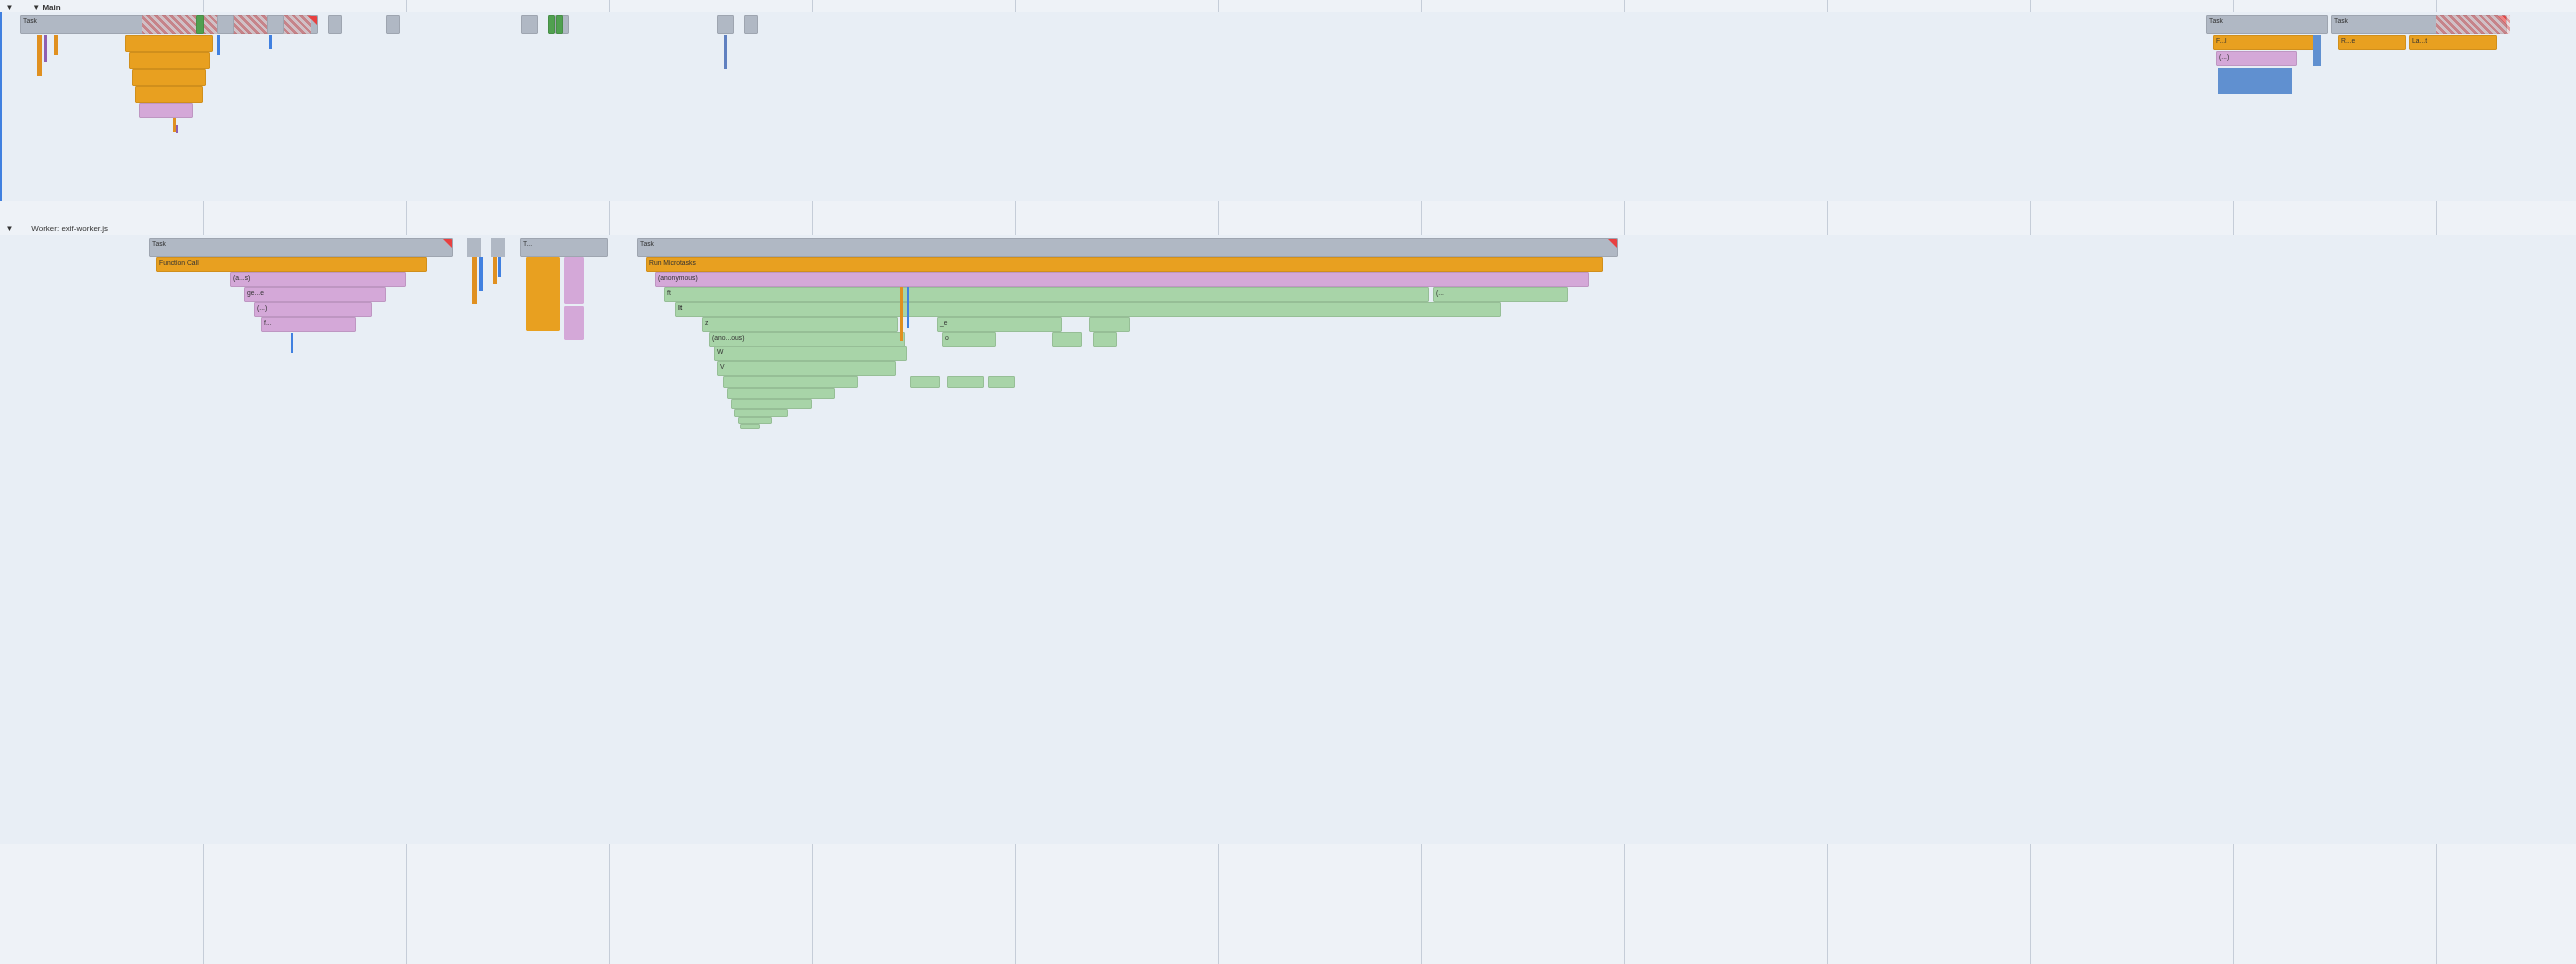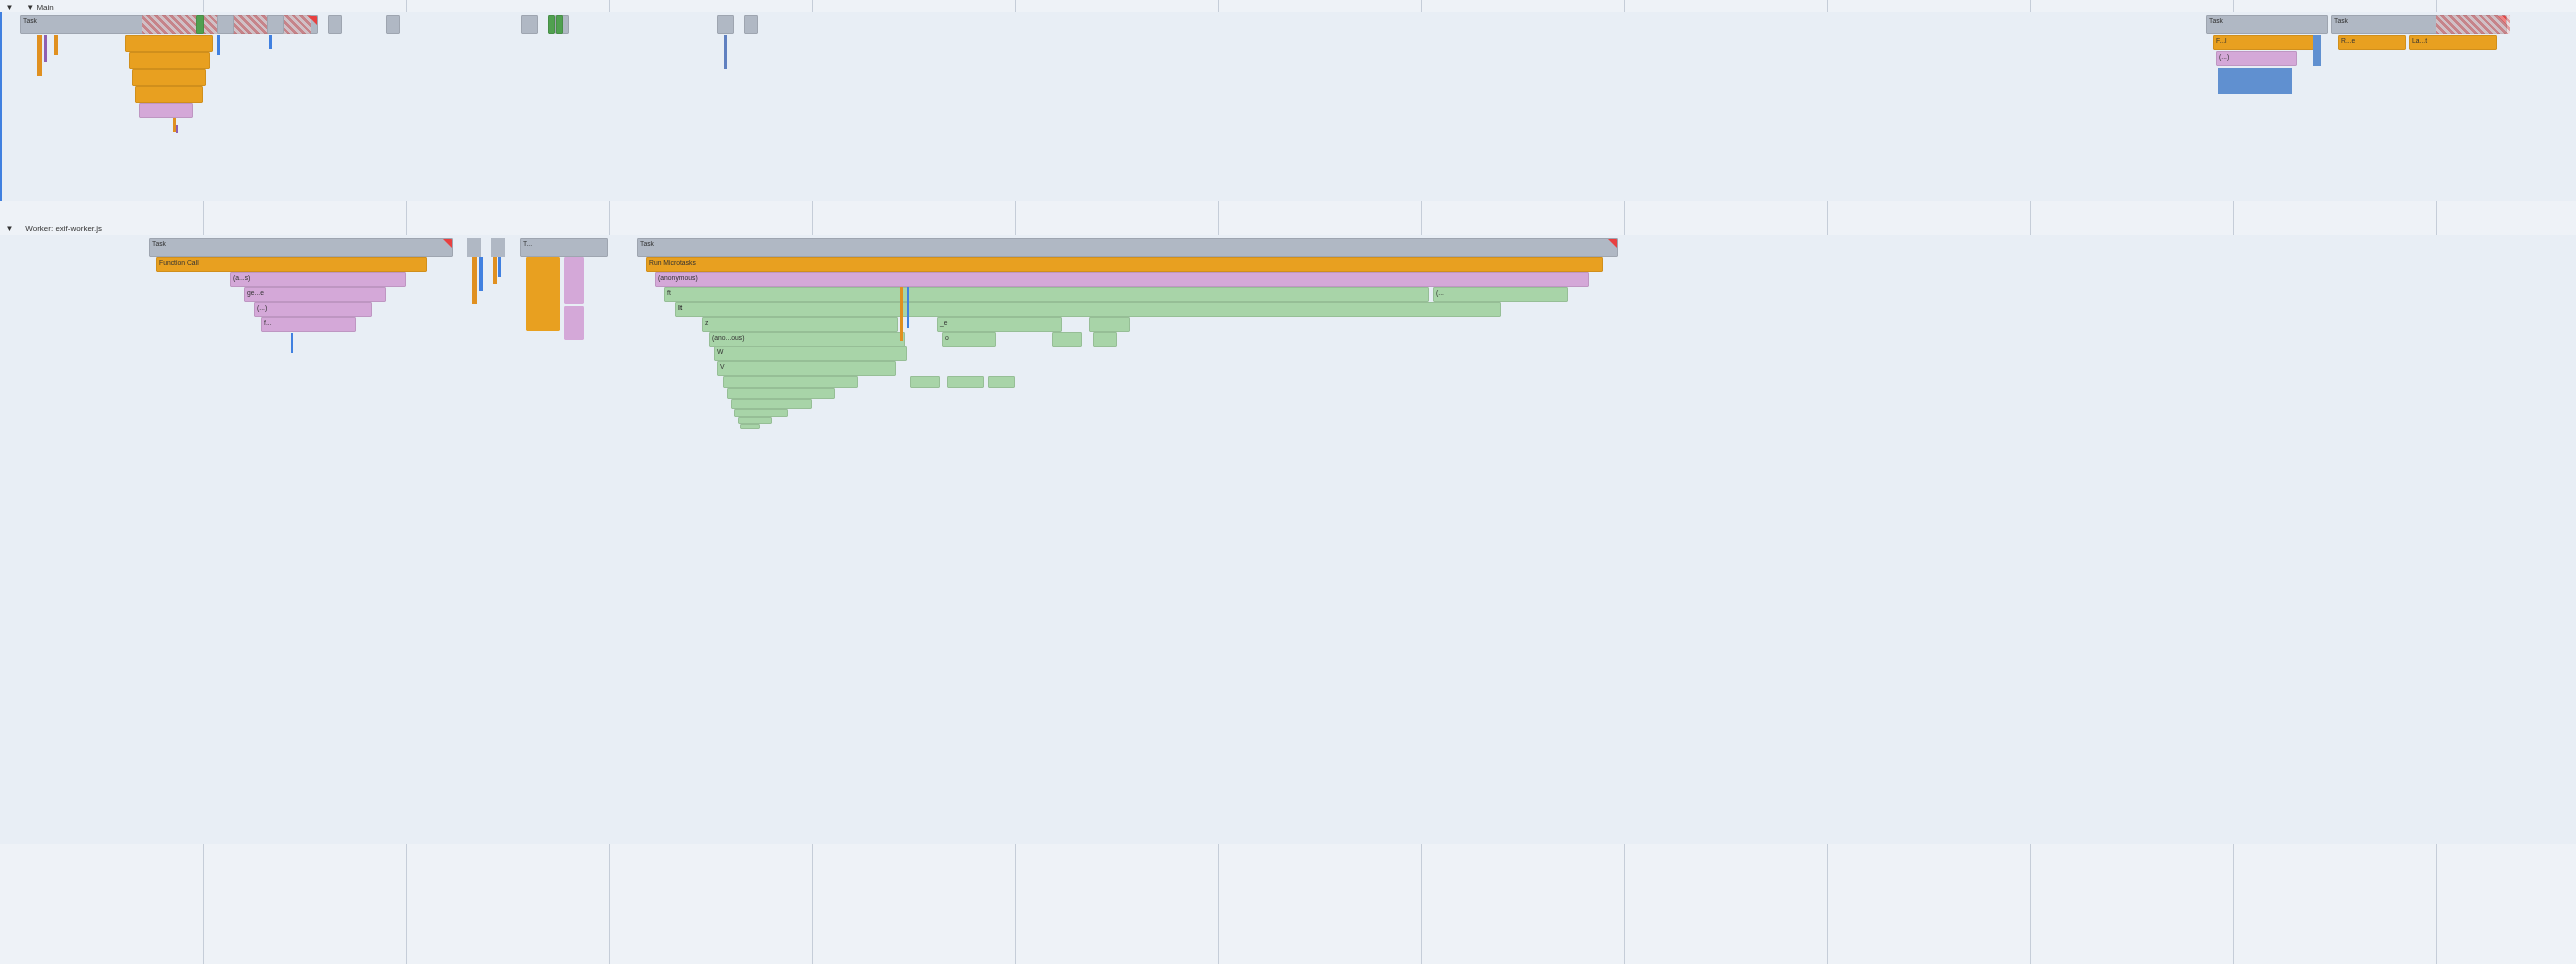--- a/index.html
+++ b/index.html
@@ -64,21 +64,21 @@
   <div class="grid-line" style="left:1218px"></div>
   <div class="grid-line" style="left:1421px"></div>
   <div class="grid-line" style="left:1624px"></div>
   <div class="grid-line" style="left:1827px"></div>
   <div class="grid-line" style="left:2030px"></div>
   <div class="grid-line" style="left:2233px"></div>
   <div class="grid-line" style="left:2436px"></div>
 
   <div style="position:absolute; top:1.4px; left:0; z-index:20; display:flex; align-items:center; padding:1.4px 5.4px; font-size:8px; color:#333;">
     <span>▼</span>
-    <span style="margin-left:13px;">▼ Main</span>
+    <span style="margin-left:19px;font-weight:bold;">▼ Main</span>
   </div>
 
   <div style="position:absolute; top:12px; left:0; right:0; height:189px; background:#e8eef5;"></div>
 
   <div style="position:absolute; top:12px; left:0; width:2px; height:189px; background:#4080e0;"></div>
 
   <div class="flame-block gray" style="left:20px; top:15px; width:298px; height:19px; position:absolute; overflow:hidden; border-radius:1.4px;">
     <span>Task</span>
     
     <div style="position:absolute; top:0; right:0; width:0; height:0; border-style:solid; border-width:0 9.5px 9.5px 0; border-color:transparent #e84040 transparent transparent;"></div>
@@ -144,21 +144,21 @@
   <div class="flame-block purple-light" style="left:2216px; top:51px; width:81px; height:15px; position:absolute;">
     <span>(...)</span>
   </div>
 
   <div style="position:absolute; left:2313px; top:35px; width:8px; height:31px; background:#6090d0;"></div>
 
   <div style="position:absolute; left:2218px; top:68px; width:74px; height:26px; background:#6090d0;"></div>
 
   <div style="position:absolute; top:223px; left:0; z-index:20; display:flex; align-items:center; padding:1.4px 5.4px; font-size:8px; color:#333;">
     <span>▼</span>
-    <span style="margin-left:12px;"> Worker: exif-worker.js</span>
+    <span style="margin-left:18px;"> Worker: exif-worker.js</span>
   </div>
 
   <div style="position:absolute; top:235px; left:0; width:2px; height:609px; background:#4080e0;"></div>
 
   <div style="position:absolute; top:235px; left:0; right:0; height:609px; background:#e8eef5;"></div>
 
   <div class="flame-block gray" style="left:149px; top:238px; width:304px; height:19px; position:absolute; overflow:hidden;">
     <span>Task</span>
     <div style="position:absolute; top:0; right:0; width:0; height:0; border-style:solid; border-width:0 9.5px 9.5px 0; border-color:transparent #e84040 transparent transparent;"></div>
   </div>

